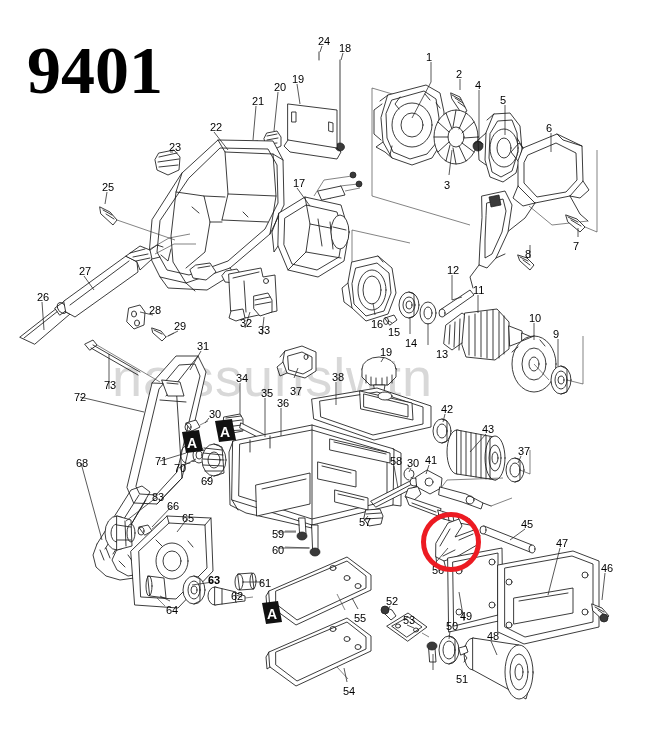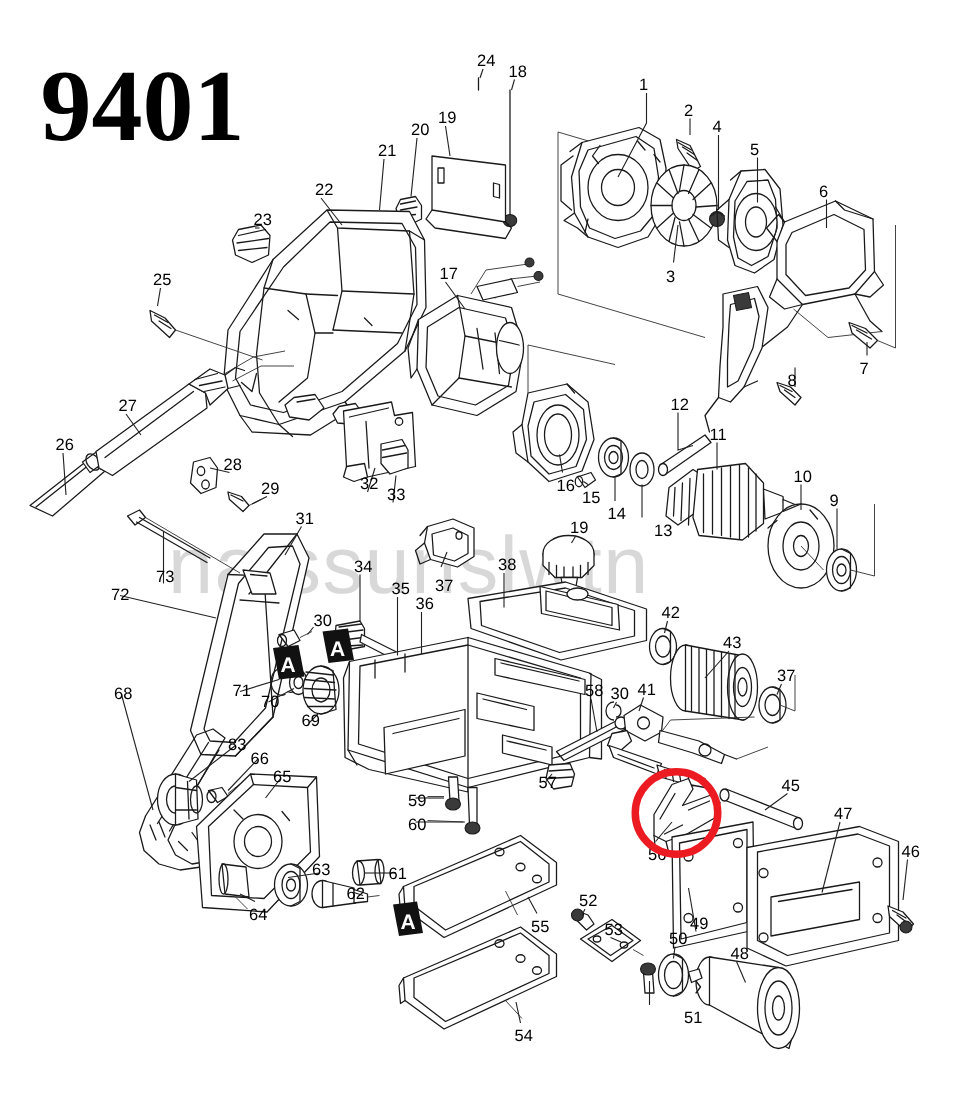--- a/index.html
+++ b/index.html
@@ -729,21 +729,21 @@
       <div class="num" style="left: 403px; top: 615px;">53</div>
       <div class="num" style="left: 343px; top: 686px;">54</div>
       <div class="num" style="left: 354px; top: 613px;">55</div>
       <div class="num" style="left: 432px; top: 565px;">56</div>
       <div class="num" style="left: 359px; top: 517px;">57</div>
       <div class="num" style="left: 390px; top: 456px;">58</div>
       <div class="num" style="left: 272px; top: 529px;">59</div>
       <div class="num" style="left: 272px; top: 545px;">60</div>
       <div class="num" style="left: 259px; top: 578px;">61</div>
       <div class="num" style="left: 231px; top: 591px;">62</div>
-      <div class="num" style="left: 208px; top: 575px;">63</div>
+      <div class="num" style="left: 208px; top: 575px; font-weight: bold;">63</div>
       <div class="num" style="left: 166px; top: 605px;">64</div>
       <div class="num" style="left: 182px; top: 513px;">65</div>
       <div class="num" style="left: 167px; top: 501px;">66</div>
       <div class="num" style="left: 152px; top: 492px;">83</div>
       <div class="num" style="left: 76px; top: 458px;">68</div>
       <div class="num" style="left: 201px; top: 476px;">69</div>
       <div class="num" style="left: 174px; top: 463px;">70</div>
       <div class="num" style="left: 155px; top: 456px;">71</div>
       <div class="num" style="left: 74px; top: 392px;">72</div>
       <div class="num" style="left: 104px; top: 380px;">73</div>

